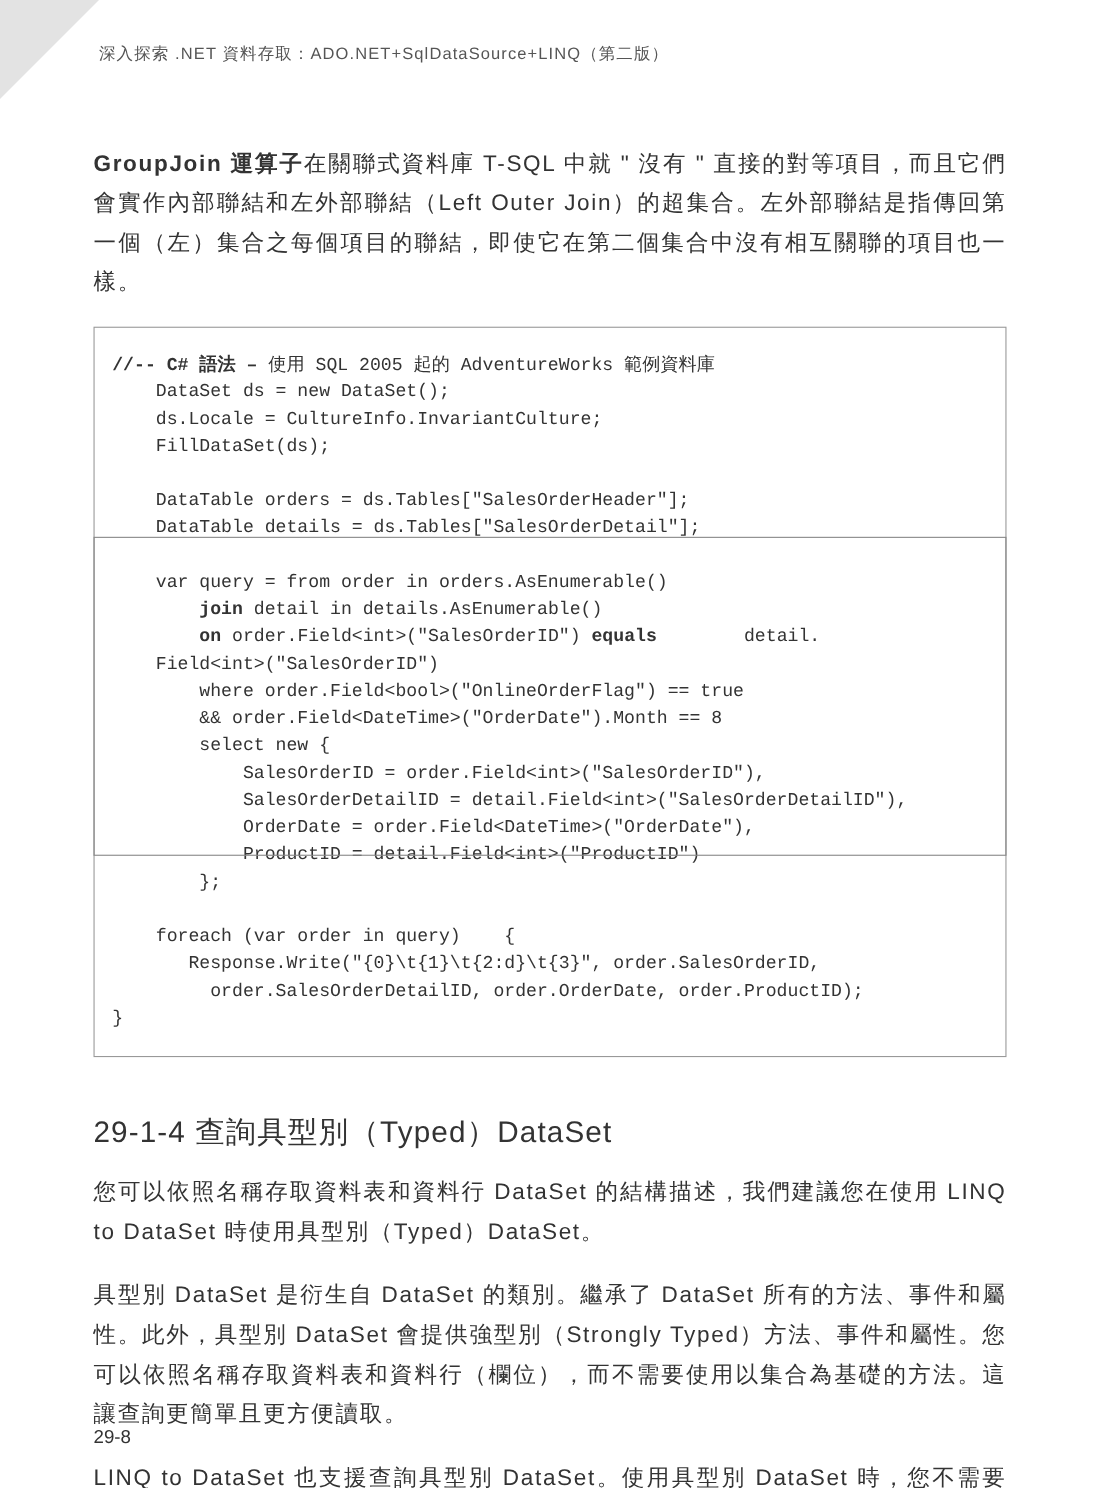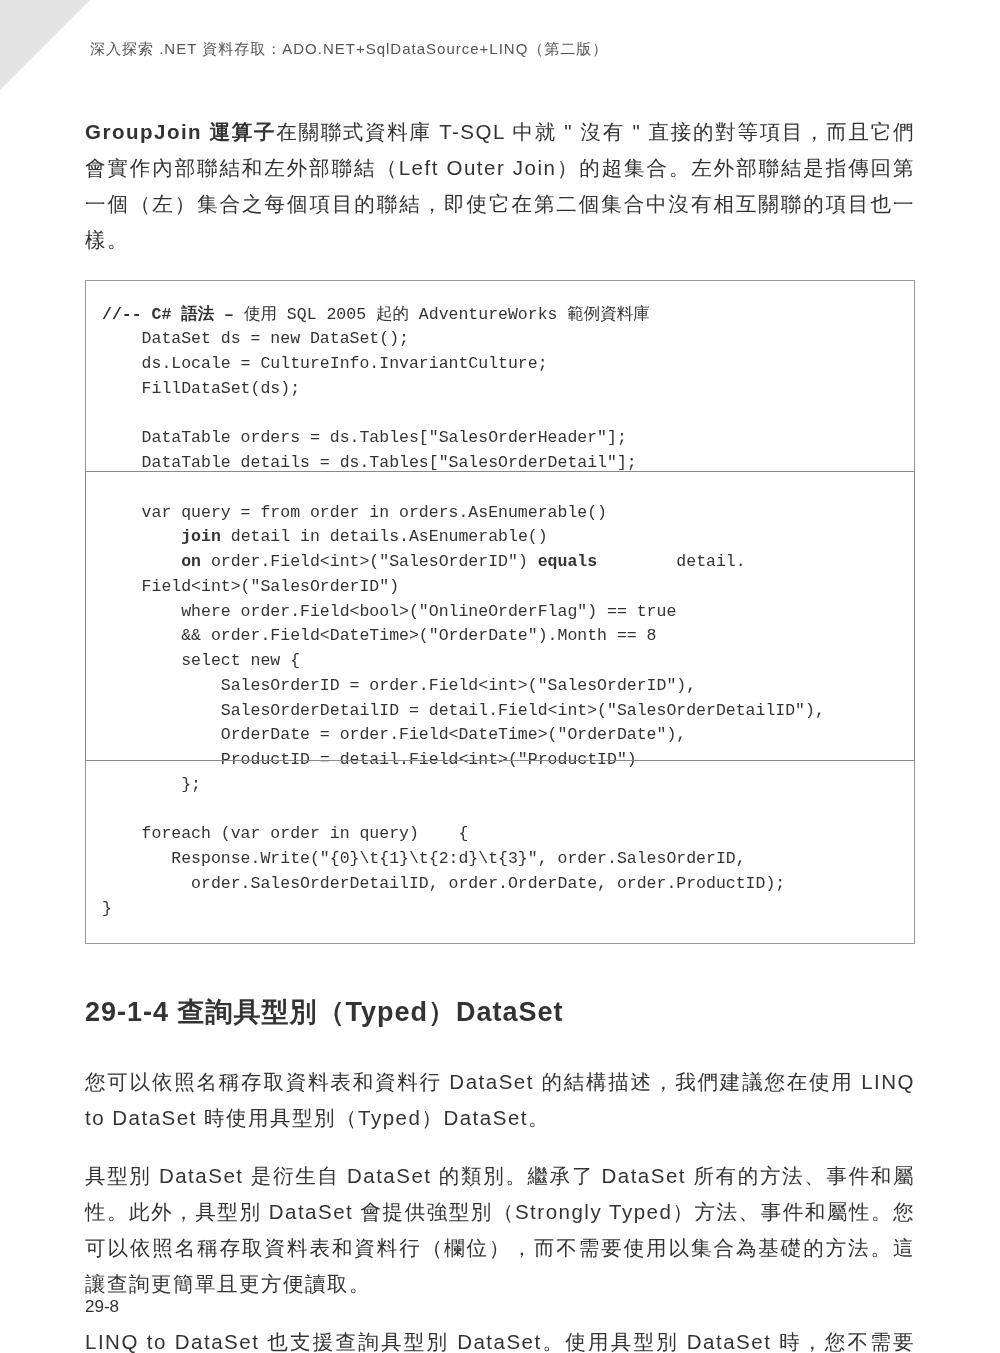--- a/index.html
+++ b/index.html
@@ -9,21 +9,21 @@
     background: #ffffff;
     font-family: "Microsoft JhengHei", "PingFang TC", "Heiti TC", sans-serif;
     color: #333333;
     position: relative;
     padding: 40px 85px 0 85px;
   }
   .page-header {
     font-size: 15px;
     color: #555;
     letter-spacing: 1px;
-    margin-bottom: 55px;
+    margin-bottom: 72px;
     margin-left: 5px;
   }
   .corner-triangle {
     position: absolute;
     top: 0; left: 0;
     width: 0; height: 0;
     border-top: 90px solid #cccccc;
     border-right: 90px solid transparent;
     opacity: 0.55;
   }
@@ -51,23 +51,23 @@
     border: 1px solid #888;
     background: rgba(0,0,0,0);
     left: -1px; right: -1px;
     top: 190px;
     height: 290px;
     pointer-events: none;
   }
   .code-block b { font-weight: 700; }
   .section-heading {
     font-size: 27px;
-    font-weight: 700;
+    font-weight: 400;
     letter-spacing: 1px;
-    margin-bottom: 34px;
+    margin-bottom: 19px;
   }
   .page-number {
     position: absolute;
     bottom: 36px;
     left: 85px;
     font-size: 17px;
     color: #333;
   }
 </style>
 </head>

